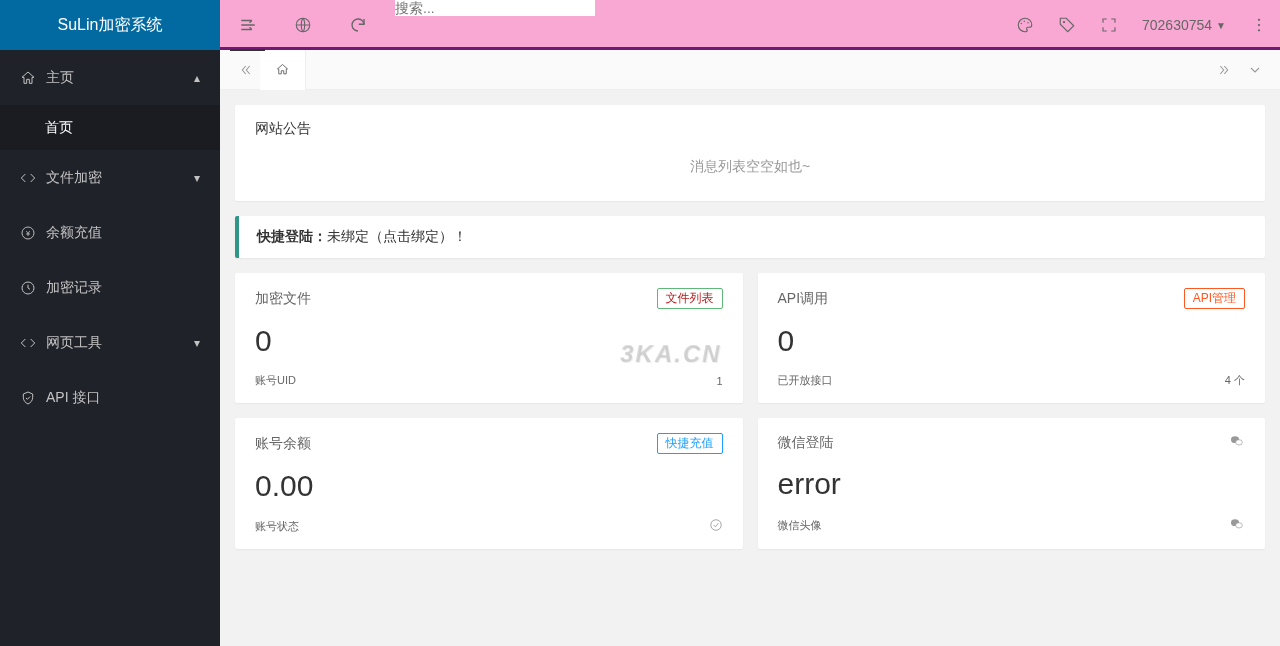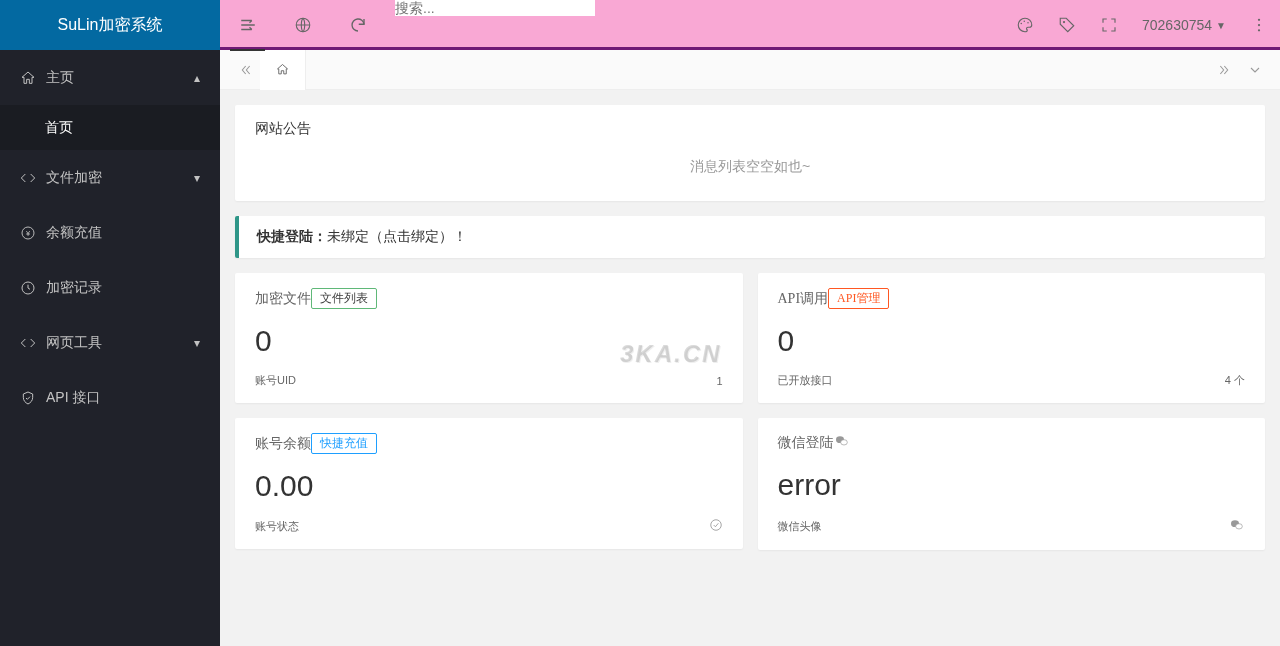--- a/index.html
+++ b/index.html
@@ -41,24 +41,24 @@
 .card-title { font-size: 14px; color: #333; margin-bottom: 10px; }
 .card-body { color: #999; font-size: 14px; text-align: center; padding: 10px 0; }
 
 .alert { background: #fff; border-left: 4px solid #2f9688; padding: 12px 18px; color: #333; font-size: 14px; margin-bottom: 15px; border-radius: 2px; box-shadow: 0 1px 2px rgba(0,0,0,0.05); }
 .alert .bold { font-weight: bold; }
 
 .row { display: flex; gap: 15px; margin-bottom: 15px; }
 .col { flex: 1; }
 
 .stat-card { background: #fff; border-radius: 2px; box-shadow: 0 1px 2px rgba(0,0,0,0.05); padding: 15px 20px; }
-.stat-header { display: flex; align-items: center; margin-bottom: 15px; font-family: Liberation Serif, serif; }
+.stat-header { display: flex; justify-content: space-between; align-items: center; margin-bottom: 15px; }
 .stat-title { font-size: 14px; color: #666; }
 .badge { border: 1px solid; padding: 1px 8px; font-size: 12px; border-radius: 2px; cursor: pointer; }
-.badge.green { color: #404040; border-color: #5fb878; }
+.badge.green { color: #b91c1c; border-color: #5fb878; }
 .badge.red { color: #ff5722; border-color: #ff5722; }
 .badge.blue { color: #1e9fff; border-color: #1e9fff; }
 .stat-value { font-size: 30px; color: #333; margin-bottom: 15px; }
 .stat-footer { display: flex; justify-content: space-between; align-items: center; font-size: 11px; color: #666; }
 .stat-footer-icon { color: #999; }
 
 svg { width: 16px; height: 16px; fill: currentColor; }
 .header svg { width: 18px; height: 18px; }
 </style>
 </head>

